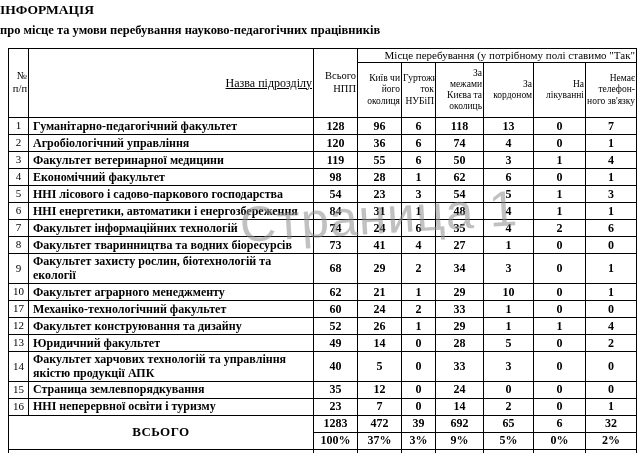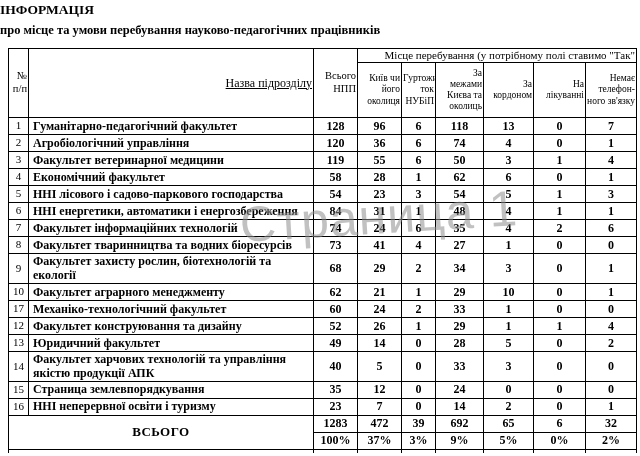--- a/index.html
+++ b/index.html
@@ -144,21 +144,21 @@
         <td>55</td>
         <td>6</td>
         <td>50</td>
         <td>3</td>
         <td>1</td>
         <td>4</td>
       </tr>
       <tr>
         <td class="num">4</td>
         <td class="name">Економічний факультет</td>
-        <td>58</td>
+        <td>98</td>
         <td>28</td>
         <td>1</td>
         <td>62</td>
         <td>6</td>
         <td>0</td>
         <td>1</td>
       </tr>
       <tr>
         <td class="num">5</td>
         <td class="name">ННІ лісового і садово-паркового господарства</td>

